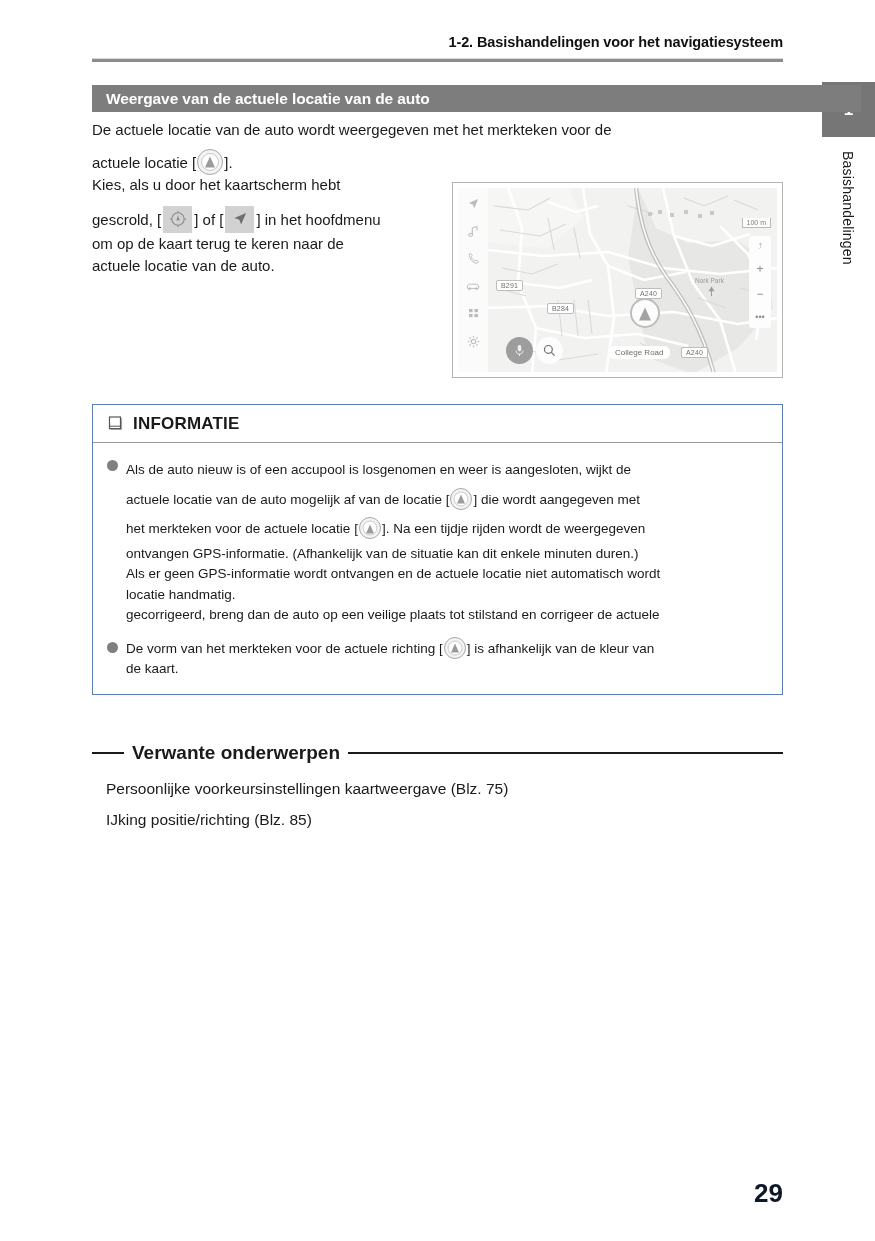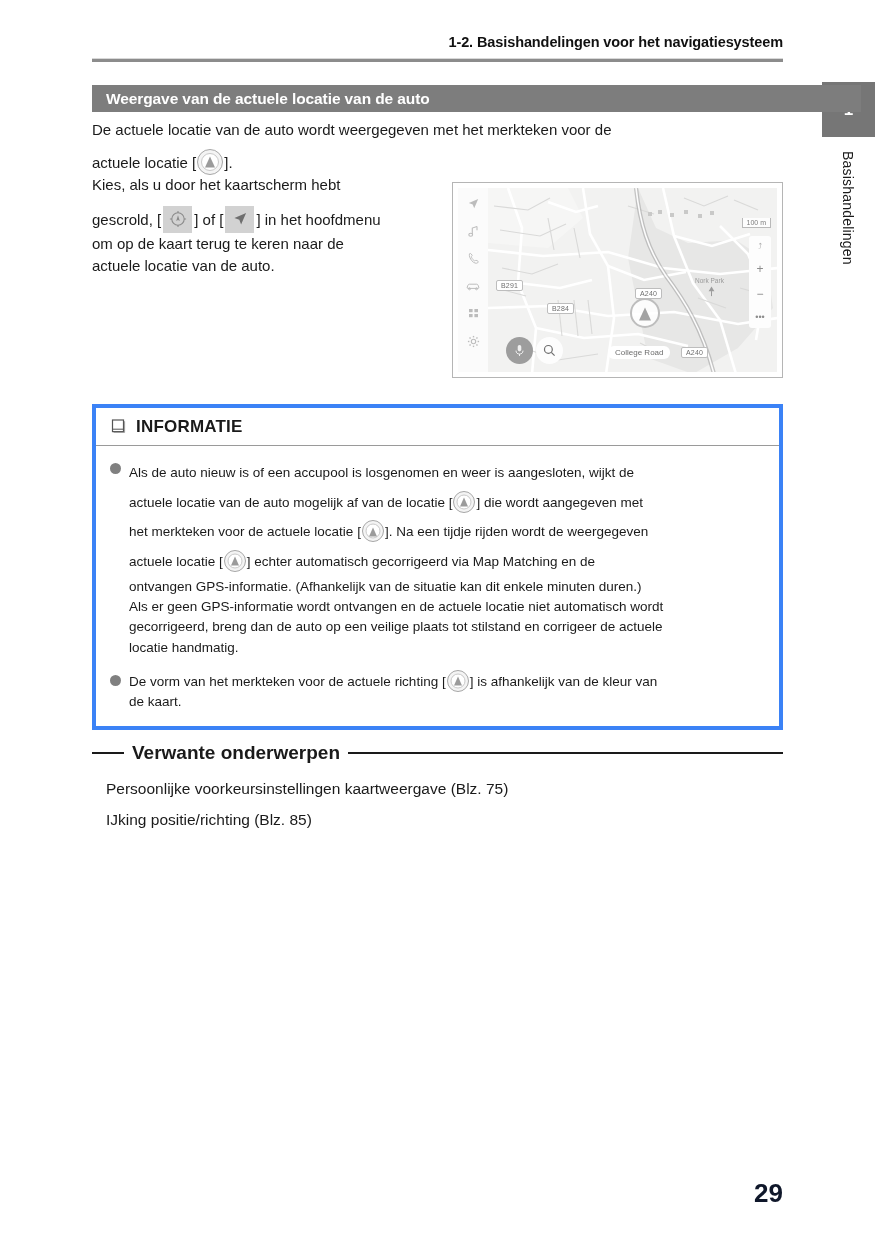--- a/index.html
+++ b/index.html
@@ -248,21 +248,21 @@
     display: flex; align-items: center; justify-content: center;
   }
   .mic-btn { left: 18px; bottom: 8px; background: #9d9d9d; }
   .search-btn { left: 48px; bottom: 8px; background: #fdfdfd; }
 
   
   .info-box {
     position: absolute;
     left: 92px; top: 404px;
     width: 691px;
-    border: 4px solid #3b82f6;
+    border: 1px solid #3b82f6;
     background: #fff;
   }
   .info-head {
     height: 38px;
     border-bottom: 1px solid #9a9a9a;
     display: flex; align-items: center;
     padding-left: 14px;
     gap: 9px;
   }
   .info-head-title {
@@ -507,27 +507,24 @@
       <div class="info-text">
         <div class="loose">
           <span>Als de auto nieuw is of een accupool is losgenomen en weer is aangesloten, wijkt de</span>
         </div>
         <div class="loose">
           <span>actuele locatie van de auto mogelijk af van de locatie [</span><span class="mk mk-sm"></span><span>] die wordt aangegeven met</span>
         </div>
         <div class="loose">
           <span>het merkteken voor de actuele locatie [</span><span class="mk mk-sm"></span><span>]. Na een tijdje rijden wordt de weergegeven</span>
         </div>
-        <div class="loose">
-          <span>actuele locatie [</span><span class="mk mk-sm"></span><span>] echter automatisch gecorrigeerd via Map Matching en de</span>
-        </div>
         <div>ontvangen GPS-informatie. (Afhankelijk van de situatie kan dit enkele minuten duren.)</div>
         <div>Als er geen GPS-informatie wordt ontvangen en de actuele locatie niet automatisch wordt</div>
+        <div>locatie handmatig.</div>
         <div>gecorrigeerd, breng dan de auto op een veilige plaats tot stilstand en corrigeer de actuele</div>
-        <div>locatie handmatig.</div>
       </div>
     </div>
 
     <div class="info-item">
       <div class="bullet"></div>
       <div class="info-text">
         <div>
           <span>De vorm van het merkteken voor de actuele richting [</span><span class="mk mk-sm"></span><span>] is afhankelijk van de kleur van</span>
         </div>
         <div>de kaart.</div>

